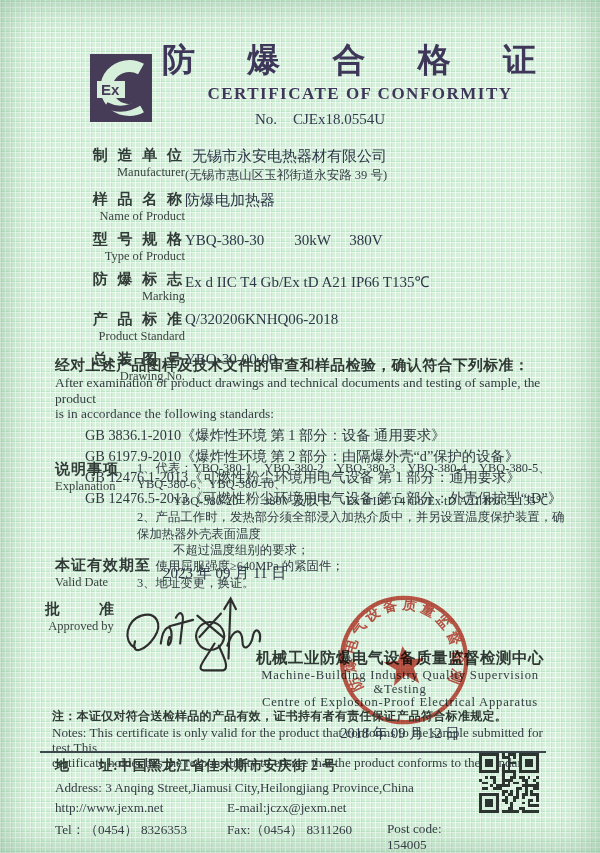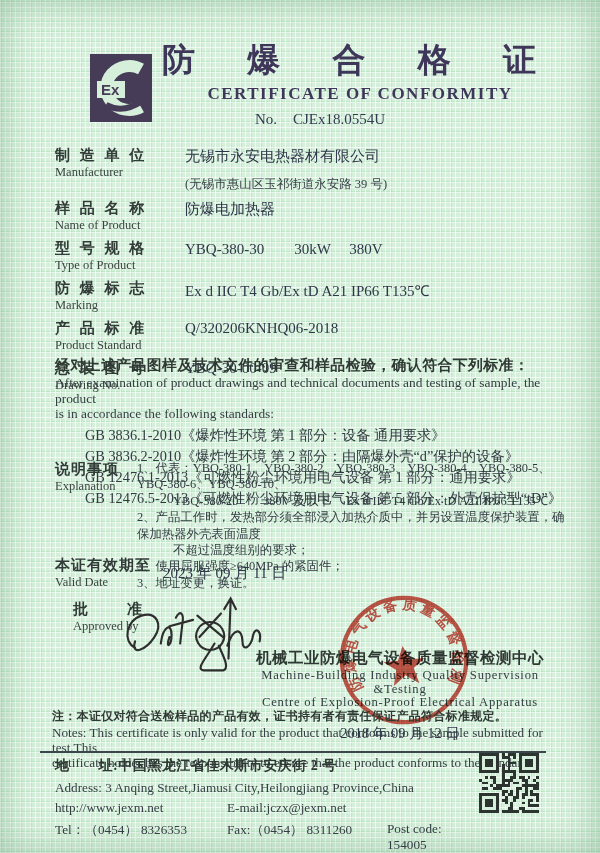--- a/index.html
+++ b/index.html
@@ -18,41 +18,41 @@
   
   #logo{left:90px;top:54px;width:62px;height:68px;}
   #title-cn{left:150px;top:38px;width:420px;text-align:center;font-size:33px;font-weight:bold;
     letter-spacing:22px;color:#3e3759;white-space:nowrap;}
   #title-en{left:160px;top:84px;width:400px;text-align:center;font-size:17px;letter-spacing:1.5px;
     color:#3e3759;font-weight:bold;}
   #cert-no{left:150px;top:111px;width:340px;display:flex;justify-content:center;gap:16px;
     font-size:15px;color:#323a50;}
   
   #fields{left:55px;top:146px;width:505px;}
-  .field-row{display:flex;margin-bottom:6px;min-height:31px;}
+  .field-row{display:flex;margin-bottom:6px;min-height:31px;text-align:right;}
   .f-label{width:130px;flex:none;}
   .lab-cn{font-weight:bold;font-size:15px;letter-spacing:3px;color:#313b37;white-space:nowrap;}
   .lab-en{font-size:12.5px;color:#39433f;margin-top:0px;}
   .f-val{font-size:15px;color:#2e3748;padding-top:1px;}
-  .f-val .v2{font-size:12.5px;margin-top:10px;color:#343e44;}
+  .f-val .v2{font-size:12.5px;margin-top:1px;color:#343e44;}
   
   #standards{left:55px;top:356px;width:510px;}
   .std-intro-cn{font-weight:bold;font-size:14.8px;color:#2f3933;letter-spacing:.5px;}
   .std-intro-en{font-size:13.4px;line-height:1.16;color:#343e42;}
   .std-list{margin:3px 0 0 0;padding:0 0 0 30px;list-style:none;}
   .std-list li{font-size:14.3px;line-height:21px;color:#303a40;}
   
   #explain{left:55px;top:460px;display:flex;width:515px;}
   .exp-label{width:82px;flex:none;}
   .exp-lines{font-size:12.4px;line-height:16.4px;color:#313b41;}
   .exp-lines .indent{padding-left:36px;}
   
   #valid{left:55px;top:556px;}
   #valid-date{left:163px;top:564px;font-size:15px;color:#2e3748;font-family:Liberation Serif, serif;}
-  #approve{left:73px;top:600px;}
+  #approve{left:45px;top:600px;text-align:center;}
   #signature{left:120px;top:594px;width:145px;height:84px;}
   
   #issuer{left:233px;top:648px;width:334px;text-align:center;}
   .issuer-cn{font-size:15.5px;font-weight:bold;color:#2f3933;letter-spacing:.5px;white-space:nowrap;}
   .issuer-en{font-size:12.6px;line-height:13.6px;letter-spacing:.8px;color:#333d42;}
   .issue-date{font-size:14.5px;margin-top:14px;color:#2e3748;}
   
   #stamp{left:324px;top:580px;width:160px;height:160px;mix-blend-mode:multiply;opacity:.85;
     transform:rotate(-6deg);}
   
@@ -135,21 +135,21 @@
       <div class="f-val">YBQ-30-00-09</div>
     </div>
   </div>
 
   <div id="standards" class="abs">
     <div class="std-intro-cn">经对上述产品图样及技术文件的审查和样品检验，确认符合下列标准：</div>
     <div class="std-intro-en">After examination of product drawings and technical documents and testing of sample, the product</div>
     <div class="std-intro-en">is in accordance the following standards:</div>
     <ul class="std-list">
       <li>GB 3836.1-2010《爆炸性环境 第 1 部分：设备 通用要求》</li>
-      <li>GB 3836.2-2010《爆炸性环境 第 2 部分：由隔爆外壳“d”保护的设备》</li>
+      <li>GB 6197.9-2010《爆炸性环境 第 2 部分：由隔爆外壳“d”保护的设备》</li>
       <li>GB 12476.1-2013《可燃性粉尘环境用电气设备 第 1 部分：通用要求》</li>
       <li>GB 12476.5-2013《可燃性粉尘环境用电气设备 第 5 部分：外壳保护型“tD”》</li>
     </ul>
   </div>
 
   <div id="explain" class="abs">
     <div class="exp-label">
       <div class="lab-cn" style="letter-spacing:1px">说明事项</div>
       <div class="lab-en">Explanation</div>
     </div>

